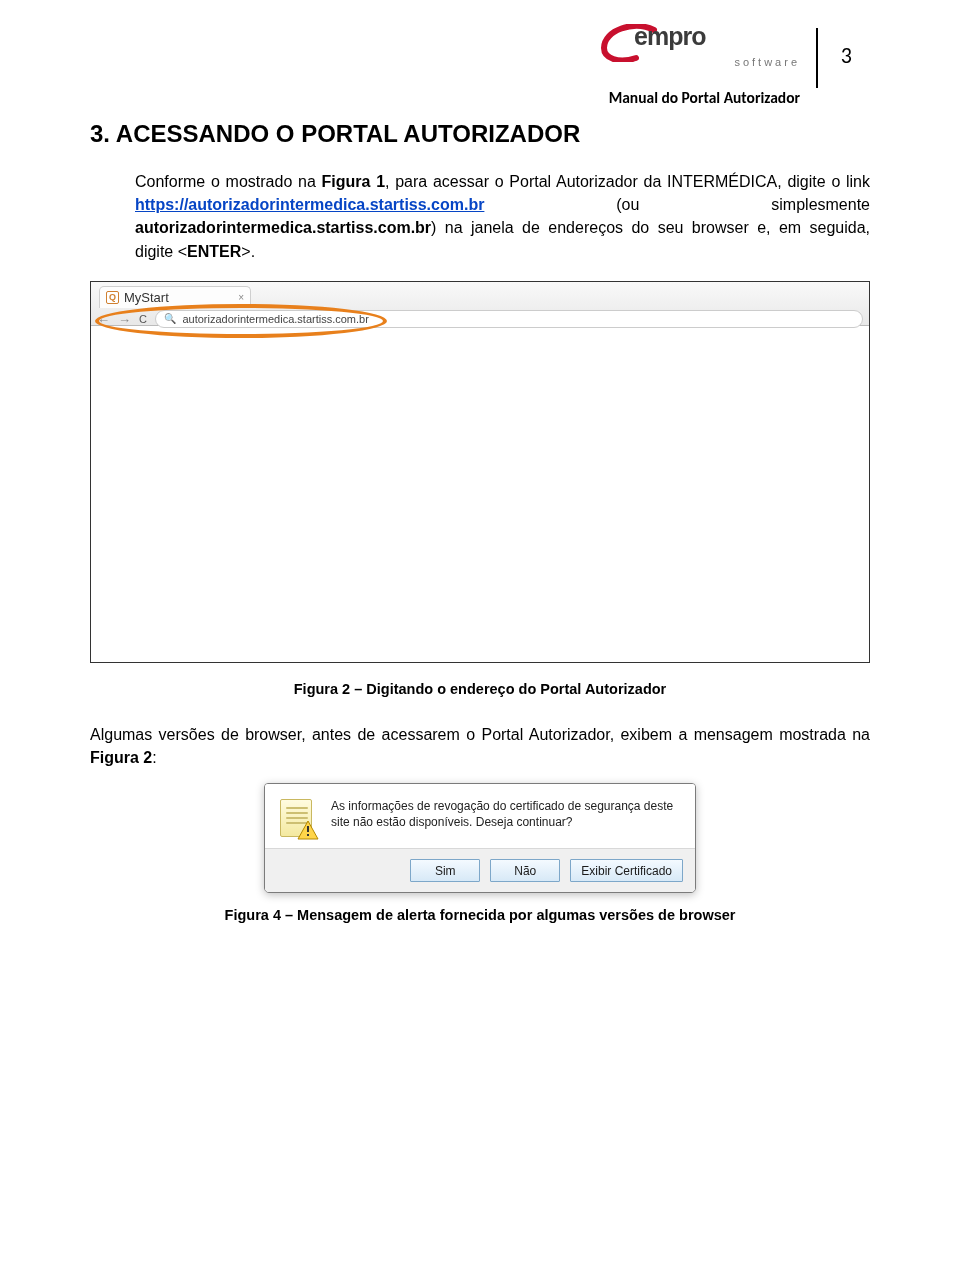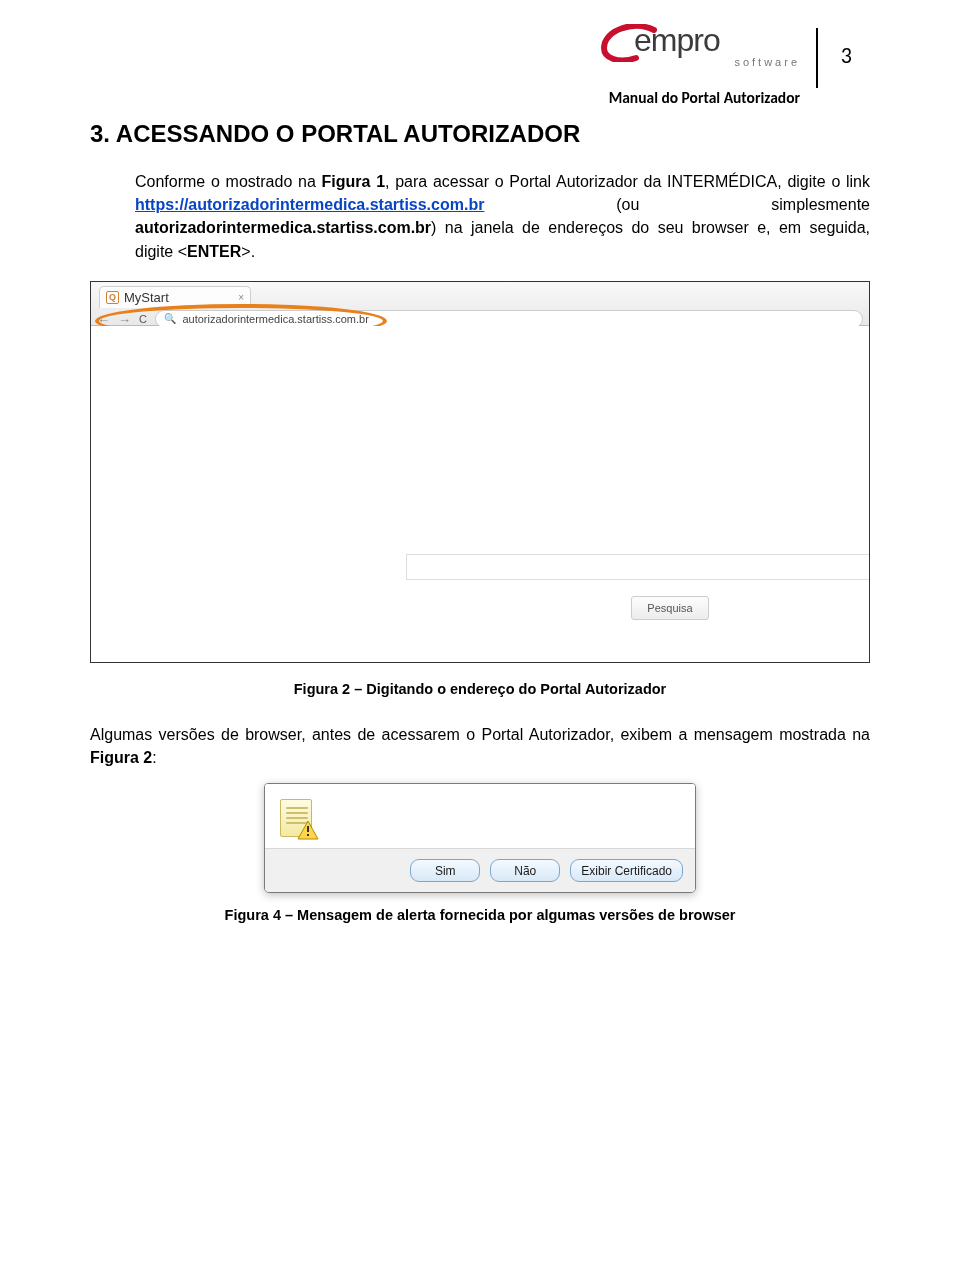--- a/index.html
+++ b/index.html
@@ -34,22 +34,22 @@
     position: absolute;
     left: 0;
     top: 4px;
     width: 60px;
     height: 38px;
   }
   .logo-text {
     position: absolute;
     left: 34px;
     top: 2px;
-    font-size: 32px;
-    font-weight: normal;
+    font-size: 25px;
+    font-weight: bold;
     letter-spacing: -1px;
     color: #3b3b3b;
   }
   .logo-sub {
     position: absolute;
     right: 0;
     top: 36px;
     font-size: 11px;
     color: #777;
     letter-spacing: 3px;
@@ -301,21 +301,21 @@
     align-items: center;
     justify-content: flex-end;
     gap: 10px;
     padding: 0 12px;
   }
   .win-btn {
     height: 23px;
     min-width: 70px;
     padding: 0 10px;
     border: 1px solid #7da7c9;
-    border-radius: 9px;
+    border-radius: 1px;
     background: linear-gradient(#f4faff, #d7e9f7);
     font-size: 12px;
     color: #1a1a1a;
     display:flex;align-items:center;justify-content:center;
   }
   .win-btn.wide { min-width: 110px; }
 </style>
 </head>
 <body>
 
@@ -351,28 +351,20 @@
       <span class="nav-arrow">←</span>
       <span class="nav-arrow">→</span>
       <span class="reload">C</span>
       <div class="addr">
         <span class="mag">🔍</span>
         <span class="addr-text">autorizadorintermedica.startiss.com.br</span>
       </div>
     </div>
     <div class="highlight-ellipse"></div>
   </div>
-  <div class="browser-body">
-    <div class="search-row">
-      <div class="search-input"></div>
-    </div>
-    <div class="pesquisa-btn">
-      <span>Pesquisa</span>
-    </div>
-  </div>
 </div>
 
 <p class="caption">Figura 2 – Digitando o endereço do Portal Autorizador</p>
 
 <p class="para" style="margin-left:0;">
   <span>Algumas versões de browser, antes de acessarem o Portal Autorizador, exibem a mensagem mostrada na </span><span class="bold">Figura 2</span><span>:</span>
 </p>
 
 <div class="dialog-wrap">
   <div class="dialog">
@@ -385,20 +377,21 @@
               <div></div>
               <div></div>
             </div>
         </div>
         <svg class="warn-badge" viewBox="0 0 22 20">
           <path d="M11 1 L21 19 L1 19 Z" fill="#ffd54a" stroke="#b58800" stroke-width="1"></path>
           <rect x="10" y="6" width="2" height="6" fill="#333"></rect>
           <rect x="10" y="14" width="2" height="2" fill="#333"></rect>
         </svg>
       </div>
+      <div class="dlg-msg">As informações de revogação do certificado de segurança deste site não estão disponíveis. Deseja continuar?</div>
     </div>
     <div class="dlg-footer">
       <div class="win-btn">
         <span>Sim</span>
       </div>
       <div class="win-btn">
         <span>Não</span>
       </div>
       <div class="win-btn wide">
         <span>Exibir Certificado</span>

